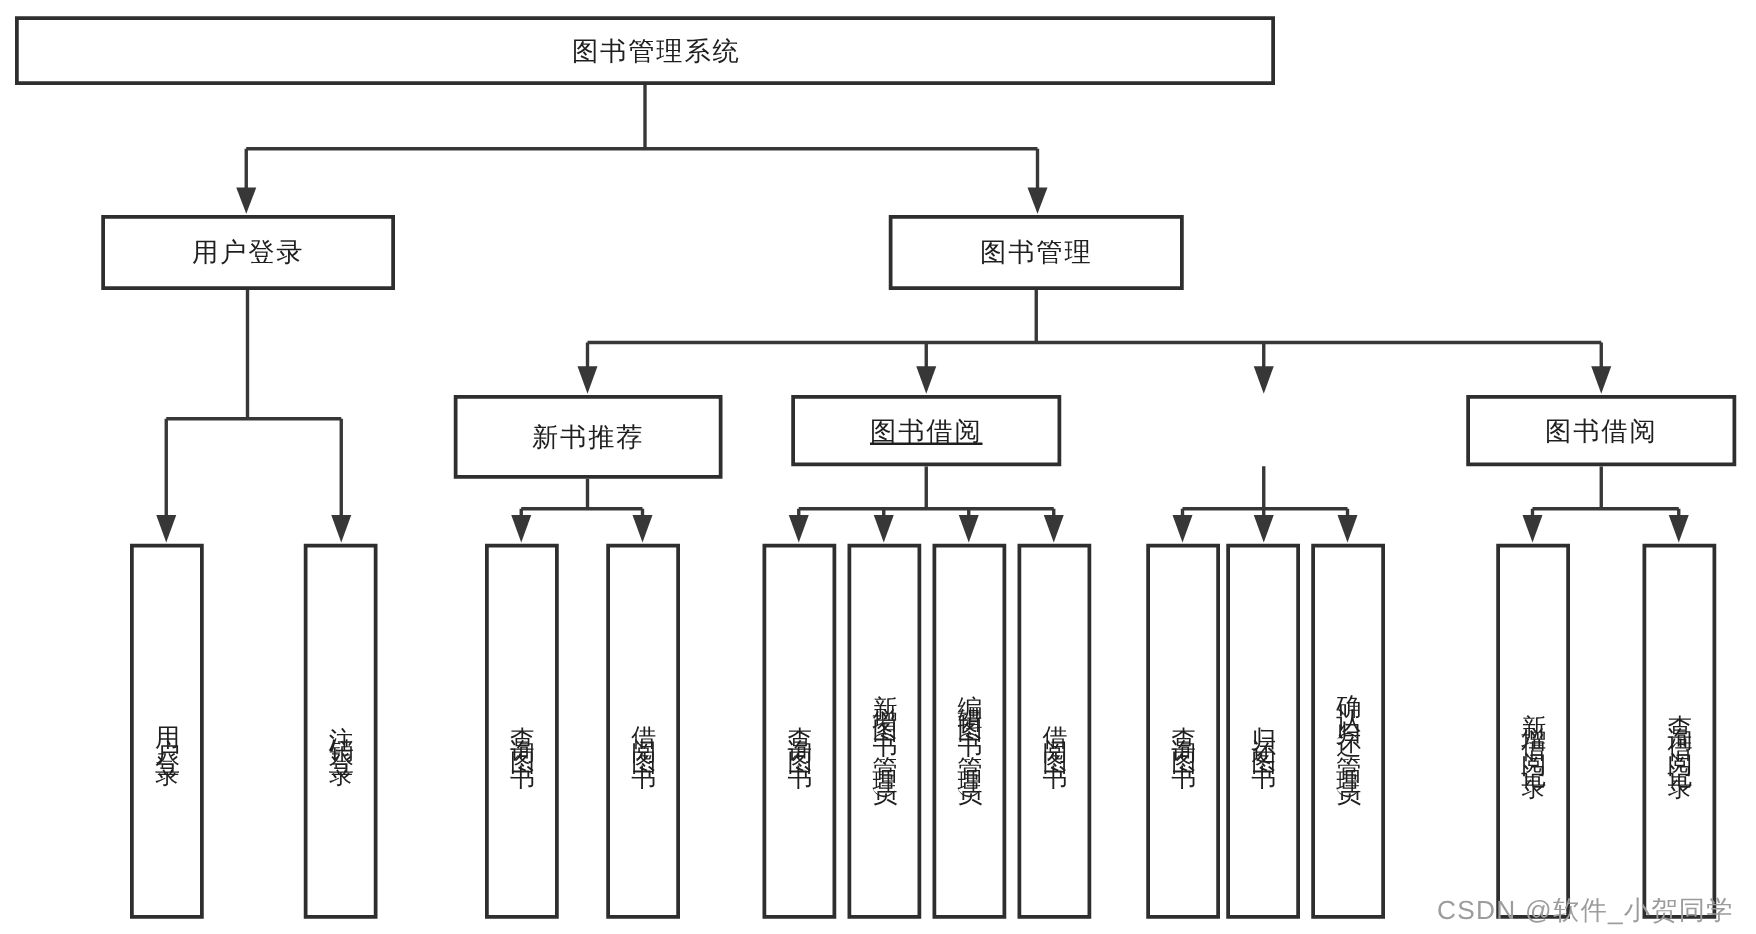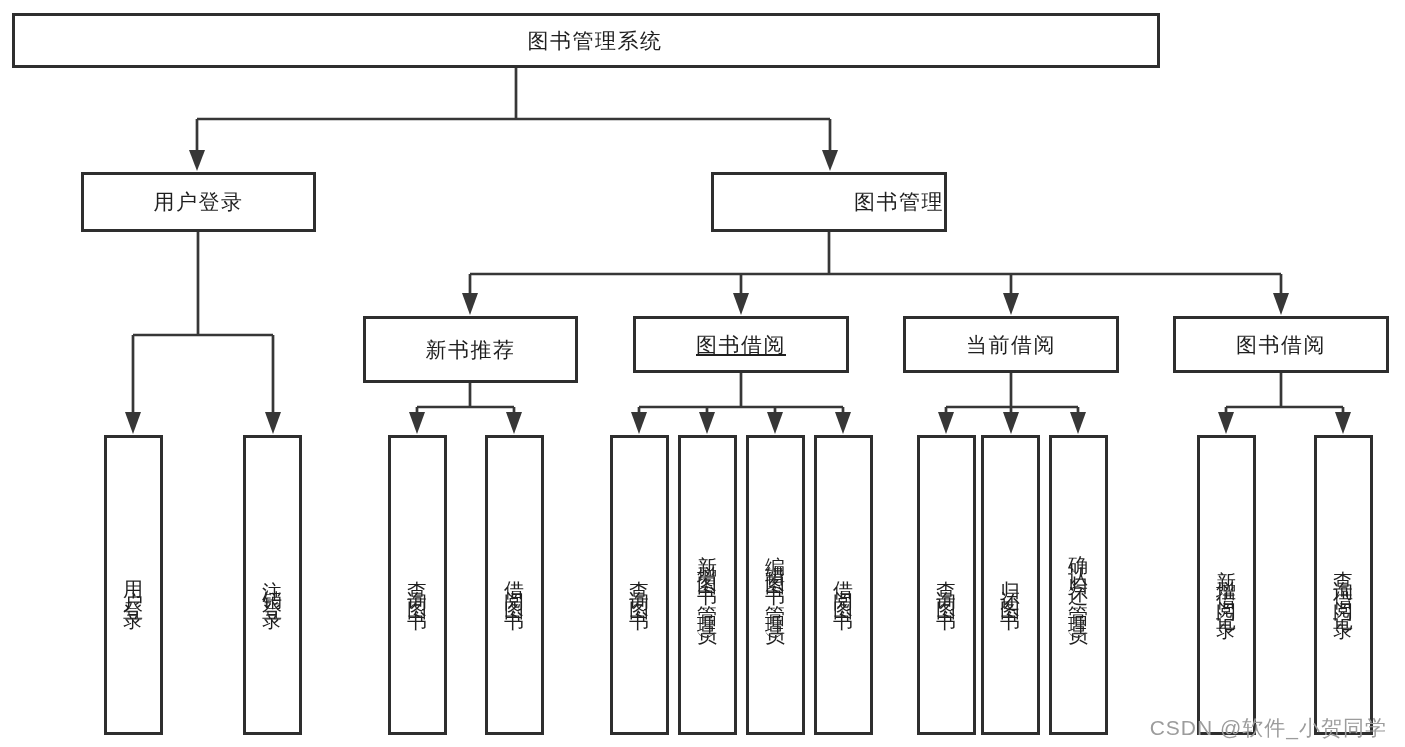--- a/index.html
+++ b/index.html
@@ -38,23 +38,23 @@
     white-space: nowrap;
   }
   .leaf .lbl {
     writing-mode: vertical-rl;
     text-orientation: mixed;
     font-size: 20px;
     line-height: 1;
     letter-spacing: 10px;
     white-space: nowrap;
   }
-  .root-box   { left: 12px;  top: 13px;  width: 1148px; height: 55px; padding-left: 18px; }
+  .root-box   { left: 12px;  top: 13px;  width: 1008px; height: 55px; padding-left: 18px; }
   .l2-a { left: 81px;  top: 172px; width: 235px; height: 60px; }
-  .l2-b { left: 711px; top: 172px; width: 236px; height: 60px; justify-content: flex-end; }
+  .l2-b { left: 711px; top: 172px; width: 236px; height: 60px; }
   .l3-a { left: 363px;  top: 316px; width: 215px; height: 67px; }
   .l3-b { left: 633px;  top: 316px; width: 216px; height: 57px; text-decoration: underline; }
   .l3-c { left: 903px;  top: 316px; width: 216px; height: 57px; }
   .l3-d { left: 1173px; top: 316px; width: 216px; height: 57px; }
   .leaf { top: 435px; width: 59px; height: 300px; }
   .lf-1  { left: 104px; }
   .lf-2  { left: 243px; }
   .lf-3  { left: 388px; }
   .lf-4  { left: 485px; }
   .lf-5  { left: 610px; }
@@ -142,23 +142,20 @@
   <div class="node l2-b">
     <span class="lbl">图书管理</span>
   </div>
 
   <div class="node l3-a">
     <span class="lbl">新书推荐</span>
   </div>
   <div class="node l3-b">
     <span class="lbl">图书借阅</span>
   </div>
-  <div class="node l3-c">
-    <span class="lbl">当前借阅</span>
-  </div>
   <div class="node l3-d">
     <span class="lbl">图书借阅</span>
   </div>
 
   <div class="node leaf lf-1">
     <span class="lbl">用户登录</span>
   </div>
   <div class="node leaf lf-2">
     <span class="lbl">注销登录</span>
   </div>

